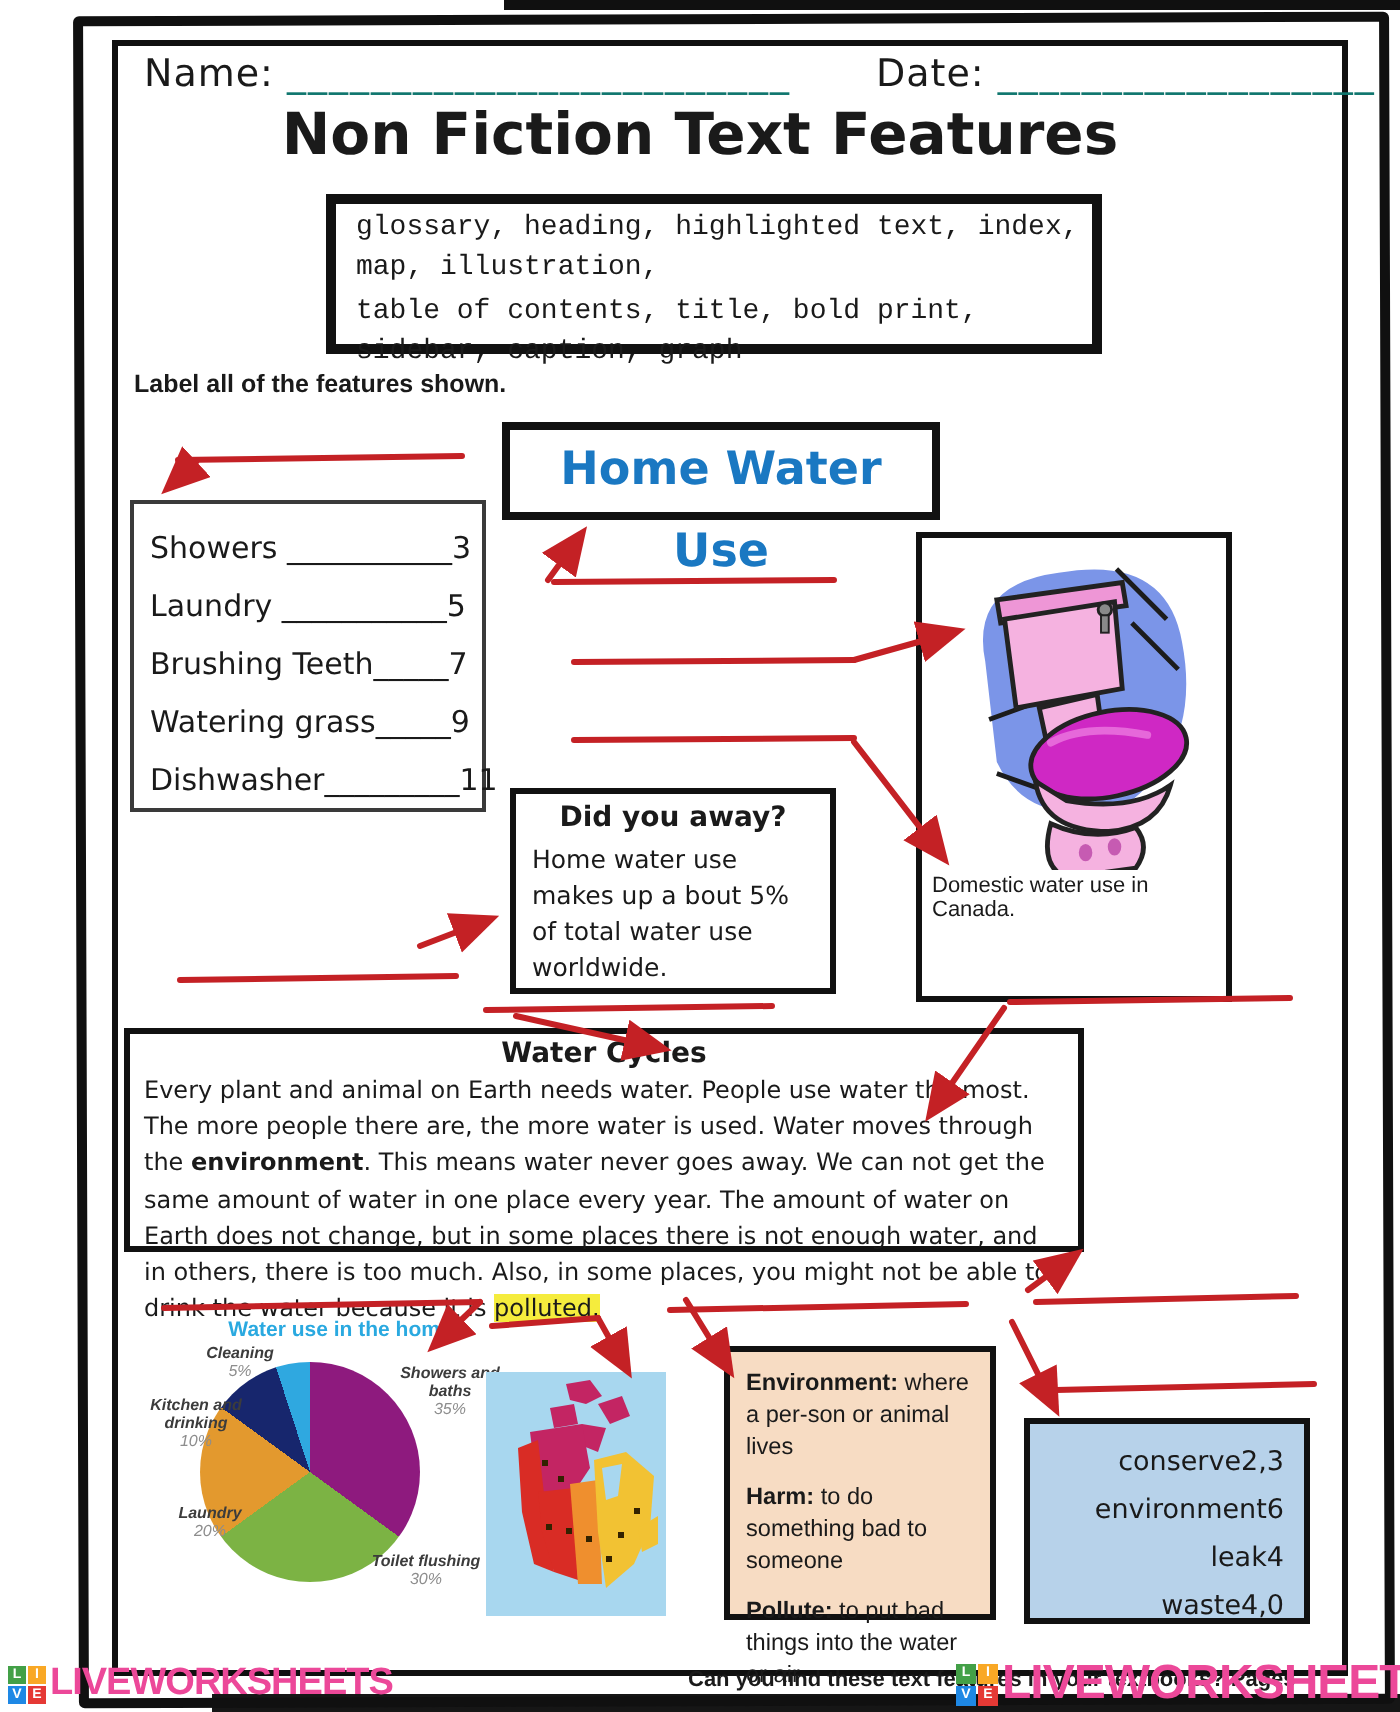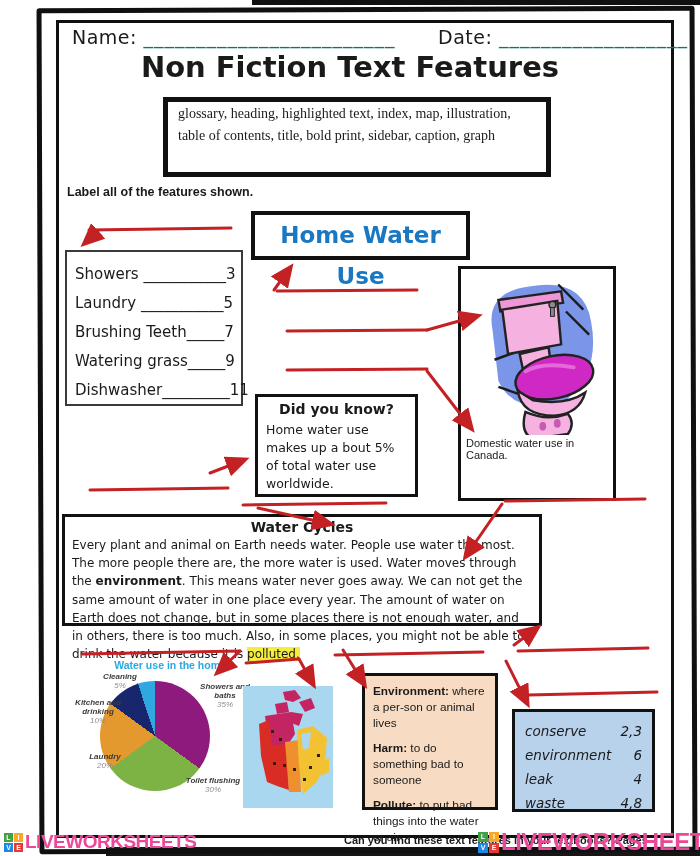--- a/index.html
+++ b/index.html
@@ -16,21 +16,21 @@
   
   .name-row{left:72px;top:26px;font-size:19px;letter-spacing:.5px;}
   .date-row{left:438px;top:26px;font-size:19px;letter-spacing:.5px;}
   .fill-line{letter-spacing:1px;color:#0f766e;}
   .page-title{left:0;top:50px;width:700px;text-align:center;font-size:29px;font-weight:600;}
 
   
   .word-bank{left:163px;top:97px;width:378px;height:70px;border:5px solid #111;background:#fff;}
   .wb-title{display:block;text-align:center;margin-top:4px;font-family:"Liberation Sans",sans-serif;
             font-size:12px;font-weight:700;text-decoration:underline;}
-  .wb-line{display:block;margin:2px 0 0 10px;font-family:Liberation Serif, serif;font-size:14px;line-height:20px;}
+  .wb-line{display:block;margin:2px 0 0 10px;font-family:Liberation Mono, monospace;font-size:14px;line-height:20px;}
 
   .instruction{left:67px;top:185px;font-family:"Liberation Sans",sans-serif;font-size:12.5px;font-weight:600;}
 
   
   .hwu-box{left:251px;top:211px;width:211px;height:41px;border:4px solid #111;background:#fff;}
   .hwu-text{display:block;text-align:center;line-height:41px;font-size:23px;font-weight:600;color:#1a78c2;}
 
   
   .toc-box{left:65px;top:250px;width:178px;height:156px;border:2px solid #3a3a3a;background:#fff;padding:8px 0 0 8px;box-sizing:border-box;}
   .toc-row{font-size:15px;line-height:29px;white-space:nowrap;}
@@ -70,21 +70,21 @@
 
   
   .glossary-box{left:362px;top:673px;width:136px;height:137px;border:3px solid #111;background:#f7dcc3;
                 box-sizing:border-box;padding:7px 8px;}
   .gl-entry{font-family:"Liberation Sans",sans-serif;font-size:11.8px;line-height:16px;margin-bottom:9px;}
   .gl-term{font-weight:700;}
 
   
   .index-box{left:512px;top:709px;width:143px;height:103px;border:3px solid #111;background:#b7d2ea;
              box-sizing:border-box;padding:7px 10px 0 10px;}
-  .idx-row{display:flex;justify-content:space-between;font-size:13.5px;line-height:24px;font-style:italic;}
+  .idx-row{display:flex;justify-content:flex-end;font-size:13.5px;line-height:24px;}
 
   
   .annos{left:0;top:0;width:700px;height:856px;pointer-events:none;z-index:5;}
 
   
   .footer-prompt{left:344px;top:834px;width:356px;font-family:"Liberation Sans",sans-serif;
                  font-size:11px;font-weight:700;white-space:nowrap;z-index:4;}
   .lw-logo{display:flex;align-items:center;gap:2px;z-index:6;}
   .logo-left{left:4px;top:831px;}
   .logo-right{left:478px;top:828px;}
@@ -157,21 +157,21 @@
     <path d="M62,104 Q80,94 112,100" stroke="#e668da" stroke-width="4" fill="none" stroke-linecap="round"></path>
     <path d="M54,124 Q58,150 92,150 Q118,148 124,126 Q104,140 70,134 Z" fill="#f5b2e0" stroke="#222" stroke-width="2.5"></path>
     <path d="M62,146 Q56,168 70,174 L106,169 Q114,158 106,148 Q84,156 62,146 Z" fill="#f5b2e0" stroke="#222" stroke-width="2.5"></path>
     <ellipse cx="80" cy="161" rx="3.5" ry="4.5" fill="#c65bb2"></ellipse>
     <ellipse cx="95" cy="158" rx="3.5" ry="4.5" fill="#c65bb2"></ellipse>
   </svg>
   <div class="toilet-caption">Domestic water use in Canada.</div>
 </div>
 
 <div class="abs dyk-box">
-  <span class="dyk-title">Did you know?</span>
+  <span class="dyk-title">Did you away?</span>
   <span class="dyk-body">Home water use makes up a bout 5% of total water use worldwide.</span>
 </div>
 
 <div class="abs wc-box">
   <span class="wc-title">Water Cycles</span>
   <span class="wc-body"><span>Every plant and animal on Earth needs water.  People use water the most. The more people there are, the more water is used. Water moves through the </span><span class="wc-bold">environment</span><span>. This means water never goes away. We can not get the same amount of water in one place every year. The amount of water on Earth does not change, but in some places there is not enough water, and in others, there is too much. Also, in some places, you might not be able to drink the water because it is </span><span class="wc-highlight">polluted.</span></span>
 </div>
 
 <div class="abs pie-title">Water use in the home</div>
 <div class="abs pie" style="background: conic-gradient(rgb(142, 26, 126) 0deg, rgb(142, 26, 126) 126deg, rgb(124, 179, 68) 126deg, rgb(124, 179, 68) 234deg, rgb(227, 153, 46) 234deg, rgb(227, 153, 46) 306deg, rgb(23, 38, 109) 306deg, rgb(23, 38, 109) 342deg, rgb(47, 168, 224) 342deg, rgb(47, 168, 224) 360deg);"></div>
@@ -235,21 +235,21 @@
   <div class="idx-row">
       <span>environment</span>
       <span>6</span>
     </div>
   <div class="idx-row">
       <span>leak</span>
       <span>4</span>
     </div>
   <div class="idx-row">
       <span>waste</span>
-      <span>4,8</span>
+      <span>4,0</span>
     </div>
 </div>
 
 <svg class="abs annos" viewBox="0 0 700 856">
   <defs>
     <marker id="ah" markerWidth="9" markerHeight="9" refX="6" refY="3.5" orient="auto">
       <path d="M0,0 L8,3.5 L0,7 Z" fill="#c42125"></path>
     </marker>
   </defs>
   <g stroke="#c42125" stroke-width="3" fill="none" stroke-linecap="round">

